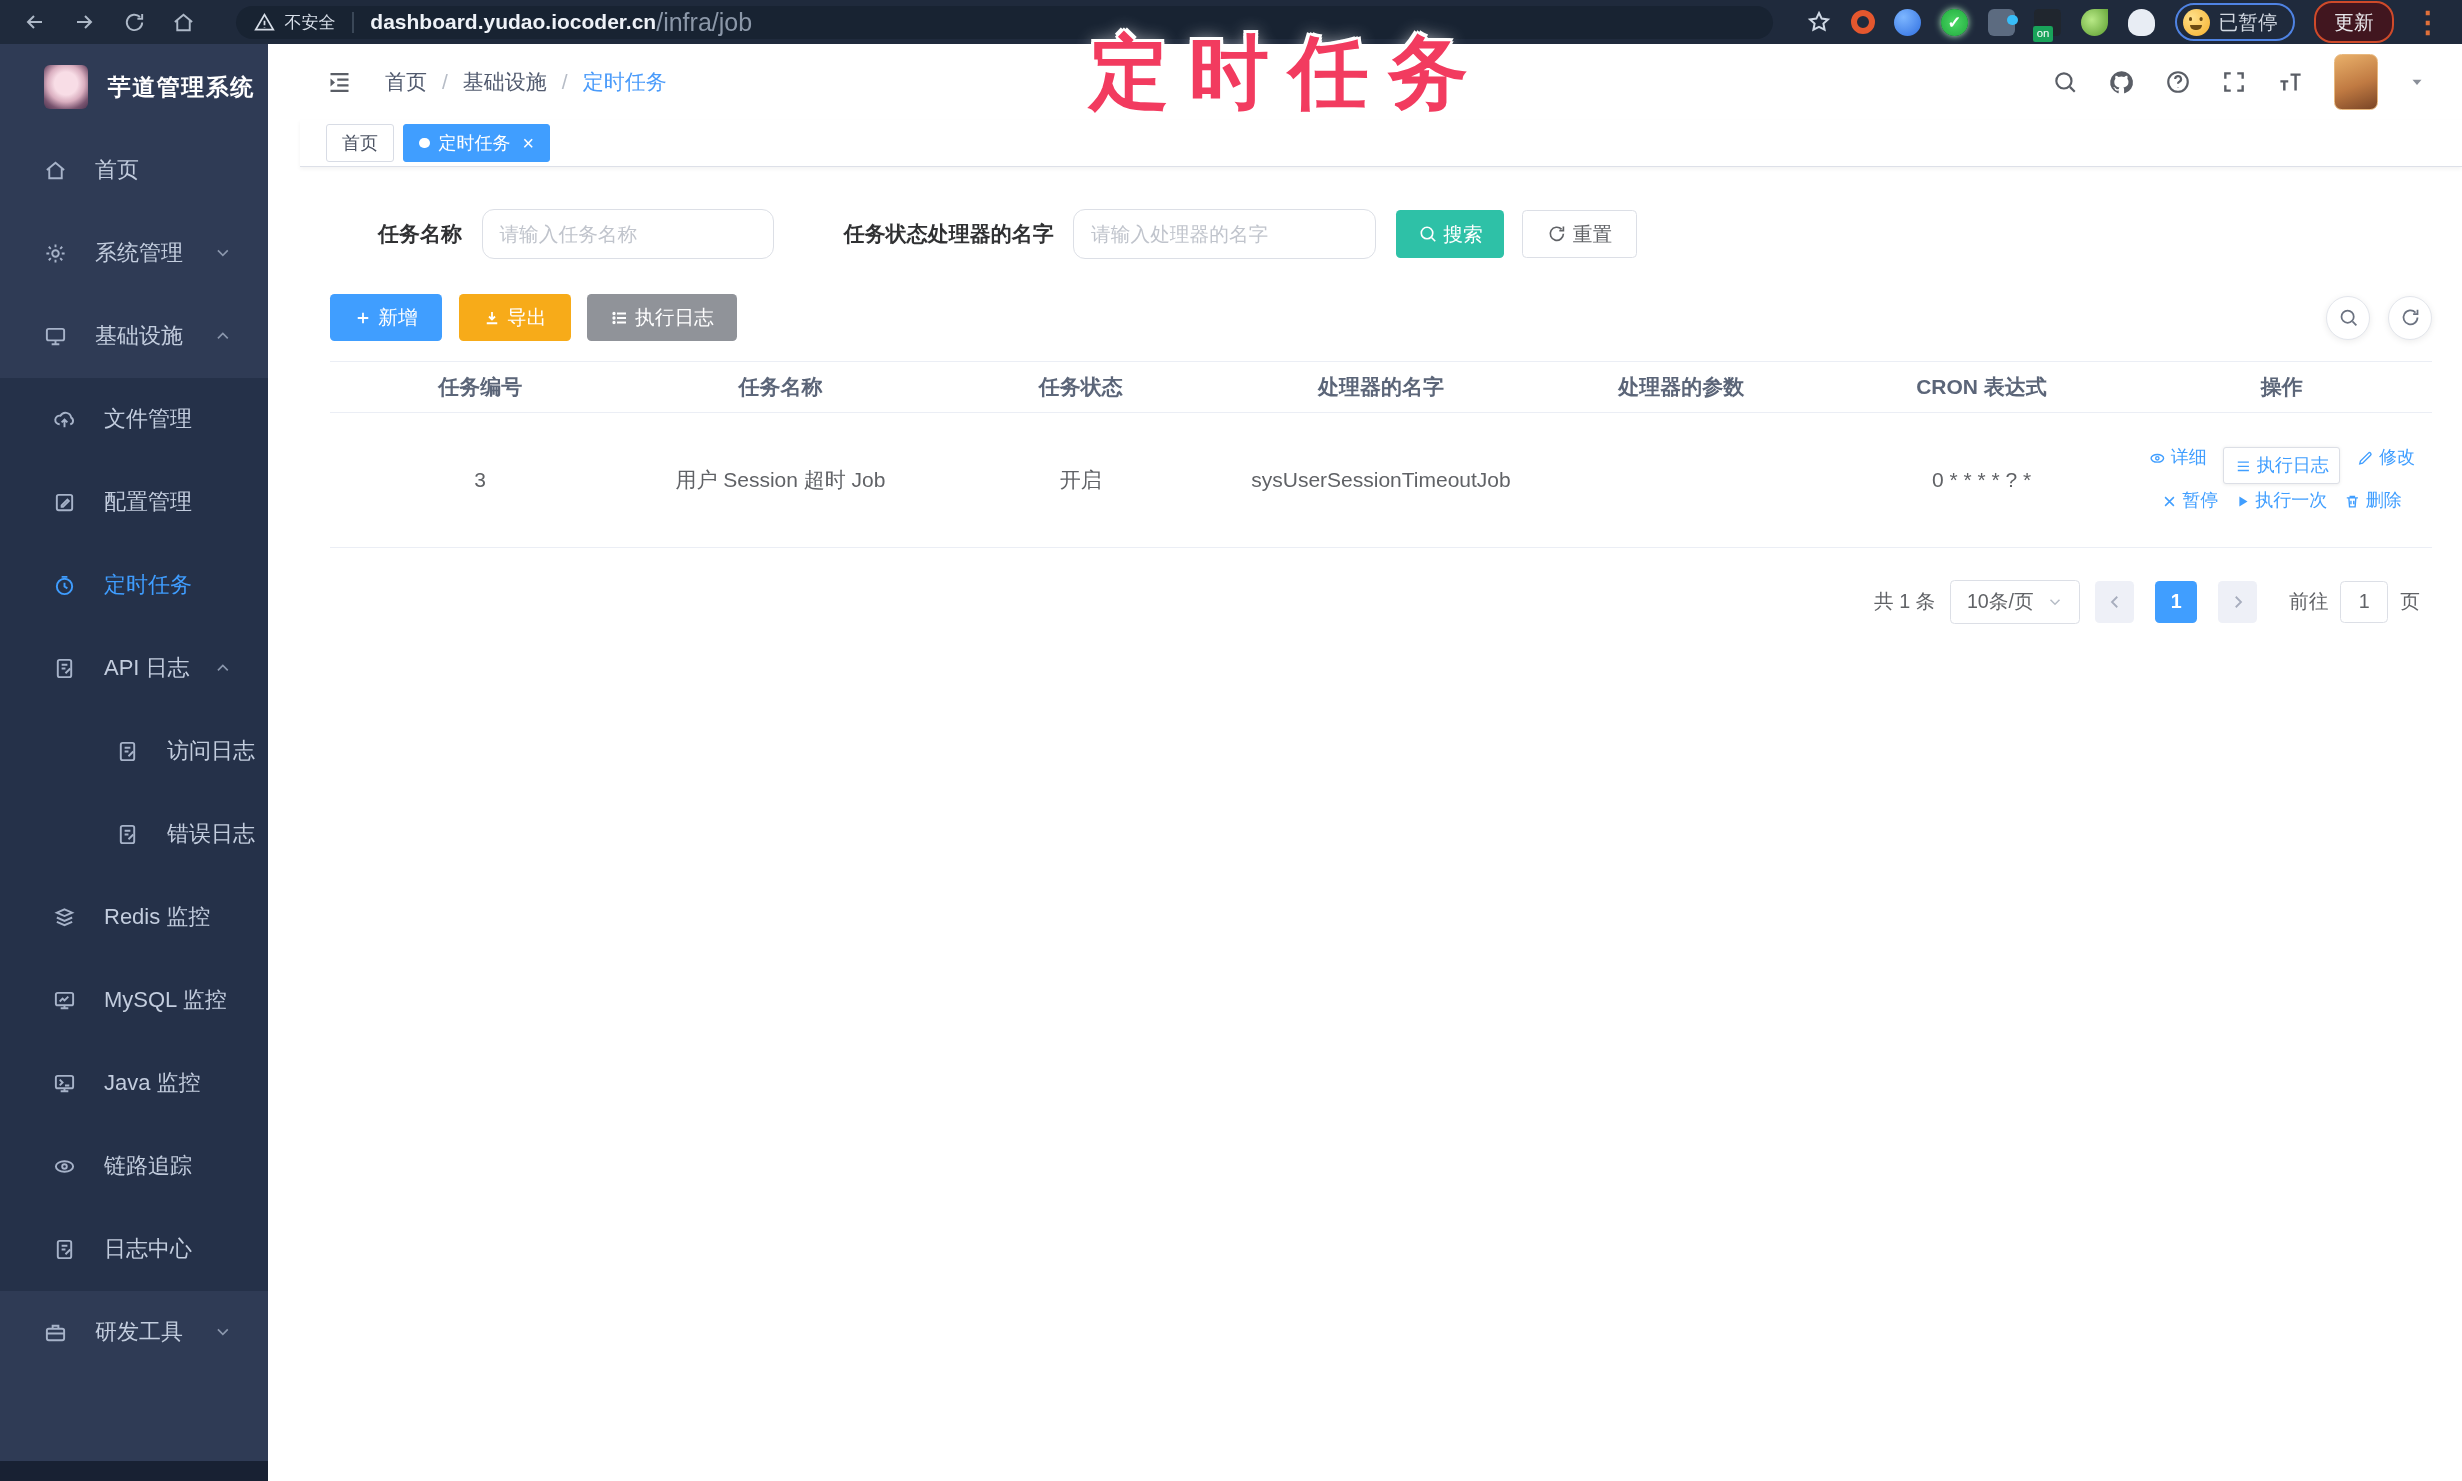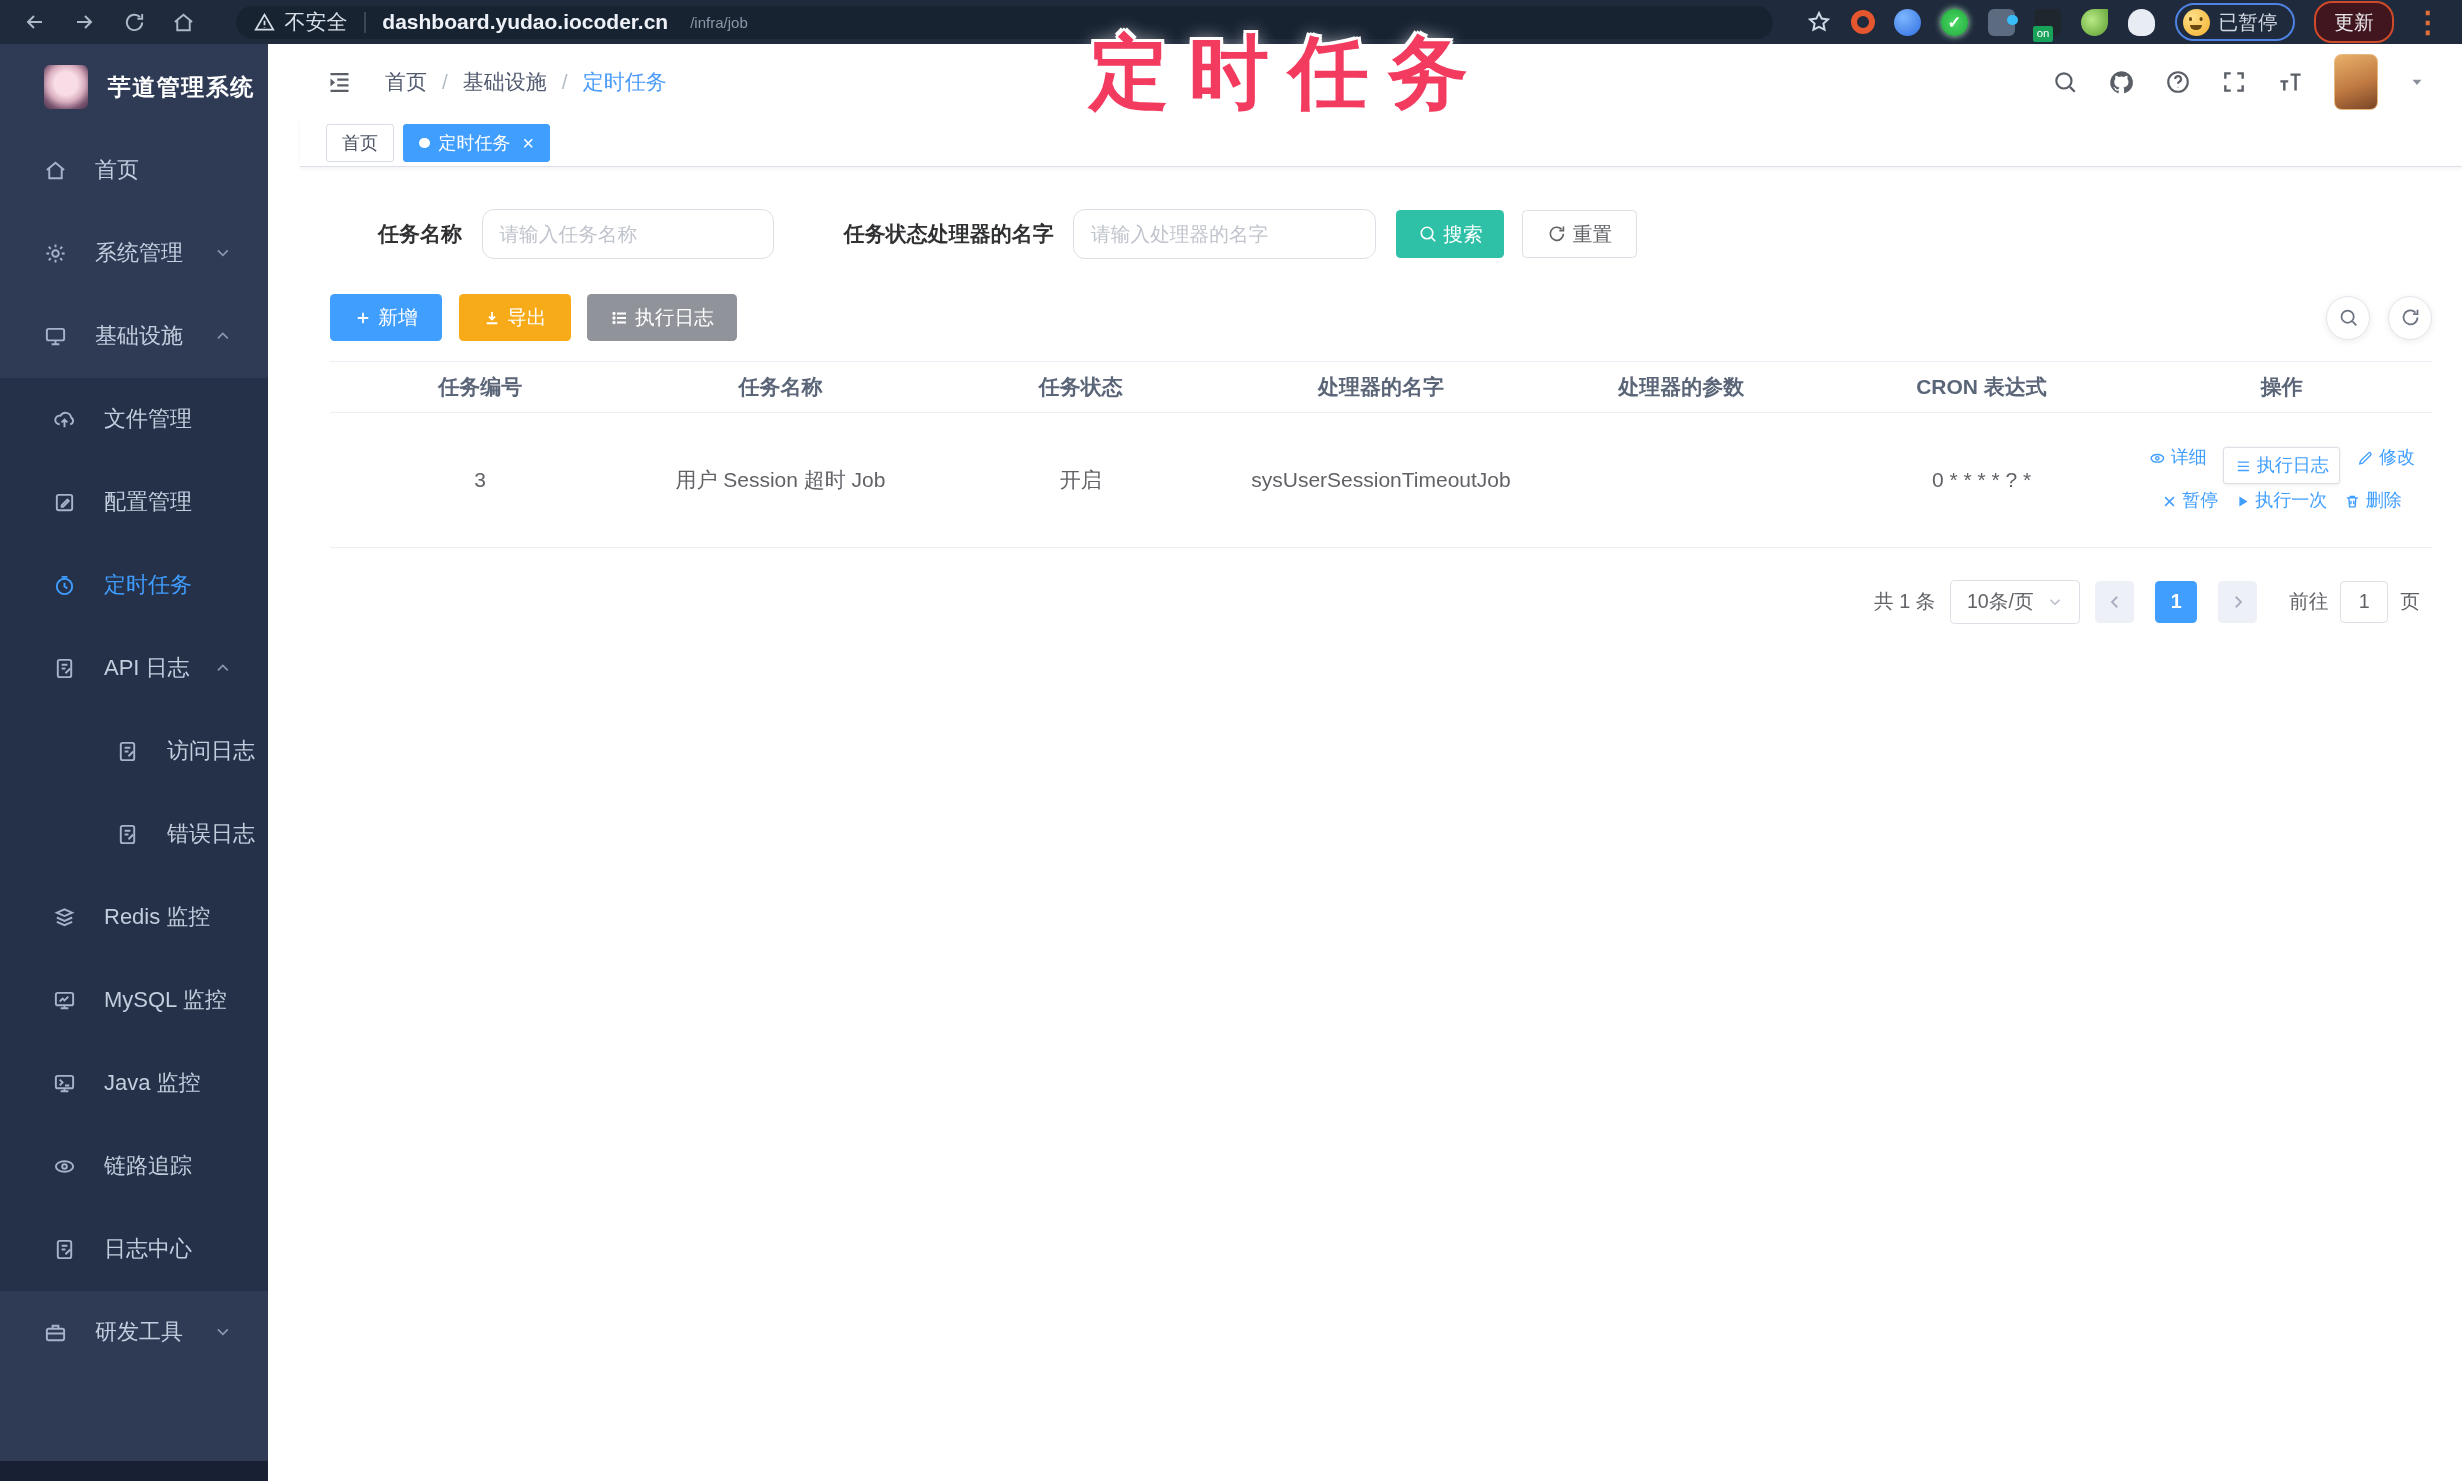--- a/index.html
+++ b/index.html
@@ -6,24 +6,24 @@
   body { margin:0; background:#fff; font-family:"Liberation Sans", sans-serif; }
   .screen { position:relative; width:2462px; height:1482px; overflow:hidden; background:#fff; }
 
   
   .browser-bar { position:absolute; top:0; left:0; right:0; height:44px; background:#1f2a3c;
     display:flex; align-items:center; padding:0 19.7px; z-index:6; }
   .nav-ic { width:30px; height:30px; margin-right:19.7px; color:#aeb9c8; display:flex; align-items:center; justify-content:center; flex:0 0 auto; }
   .url-pill { height:33px; width:1537px; background:#182332; border-radius:16.7px; display:flex; align-items:center;
     padding:0 18px; margin-left:18px; color:#cdd6e2; flex:0 0 auto; }
   .warn-ic { color:#d7dee8; margin-right:9px; display:flex; }
-  .sec-label { font-size:21px; color:#d7dee8; }
+  .sec-label { font-size:17px; color:#d7dee8; }
   .pill-div { width:1.5px; height:21px; background:#3a4757; margin:0 16.7px; }
   .url-host { font-size:21px; font-weight:bold; color:#eef2f8; }
-  .url-path { font-size:15px; color:#8b97a8;margin-left:22px; }
+  .url-path { font-size:25px; color:#8b97a8; }
   .ext-cluster { margin-left:auto; display:flex; align-items:center; gap:19.7px; }
   .star-ic { color:#cfd8e4; display:flex; }
   .ext { width:27px; height:27px; border-radius:50%; flex:0 0 auto; position:relative; }
   .ext-ring { width:24px; height:24px; border:6.8px solid #e4572e; background:transparent; }
   .ext-drop { background:radial-gradient(circle at 35% 30%, #7db6ff, #2f6fe1); }
   .ext-green { background:radial-gradient(circle at 50% 50%, #4cd964, #1fa83d); box-shadow:0 0 7.6px #b4f3c0; display:flex; align-items:center; justify-content:center; color:#fff; font-size:16.7px; font-weight:bold; }
   .ext-puzzle { background:#5c6b80; border-radius:6px; }
   .ext-puzzle::after { content:""; position:absolute; right:-3px; top:6px; width:10.6px; height:10.6px; border-radius:50%; background:#38bdf8; }
   .ext-dark { background:#20262e; border-radius:4.5px; }
   .ext-badge { position:absolute; left:-1.5px; bottom:-6px; background:#19a35a; color:#fff; font-size:11.4px; line-height:1; padding:2.3px 3.8px; border-radius:2.3px; }

